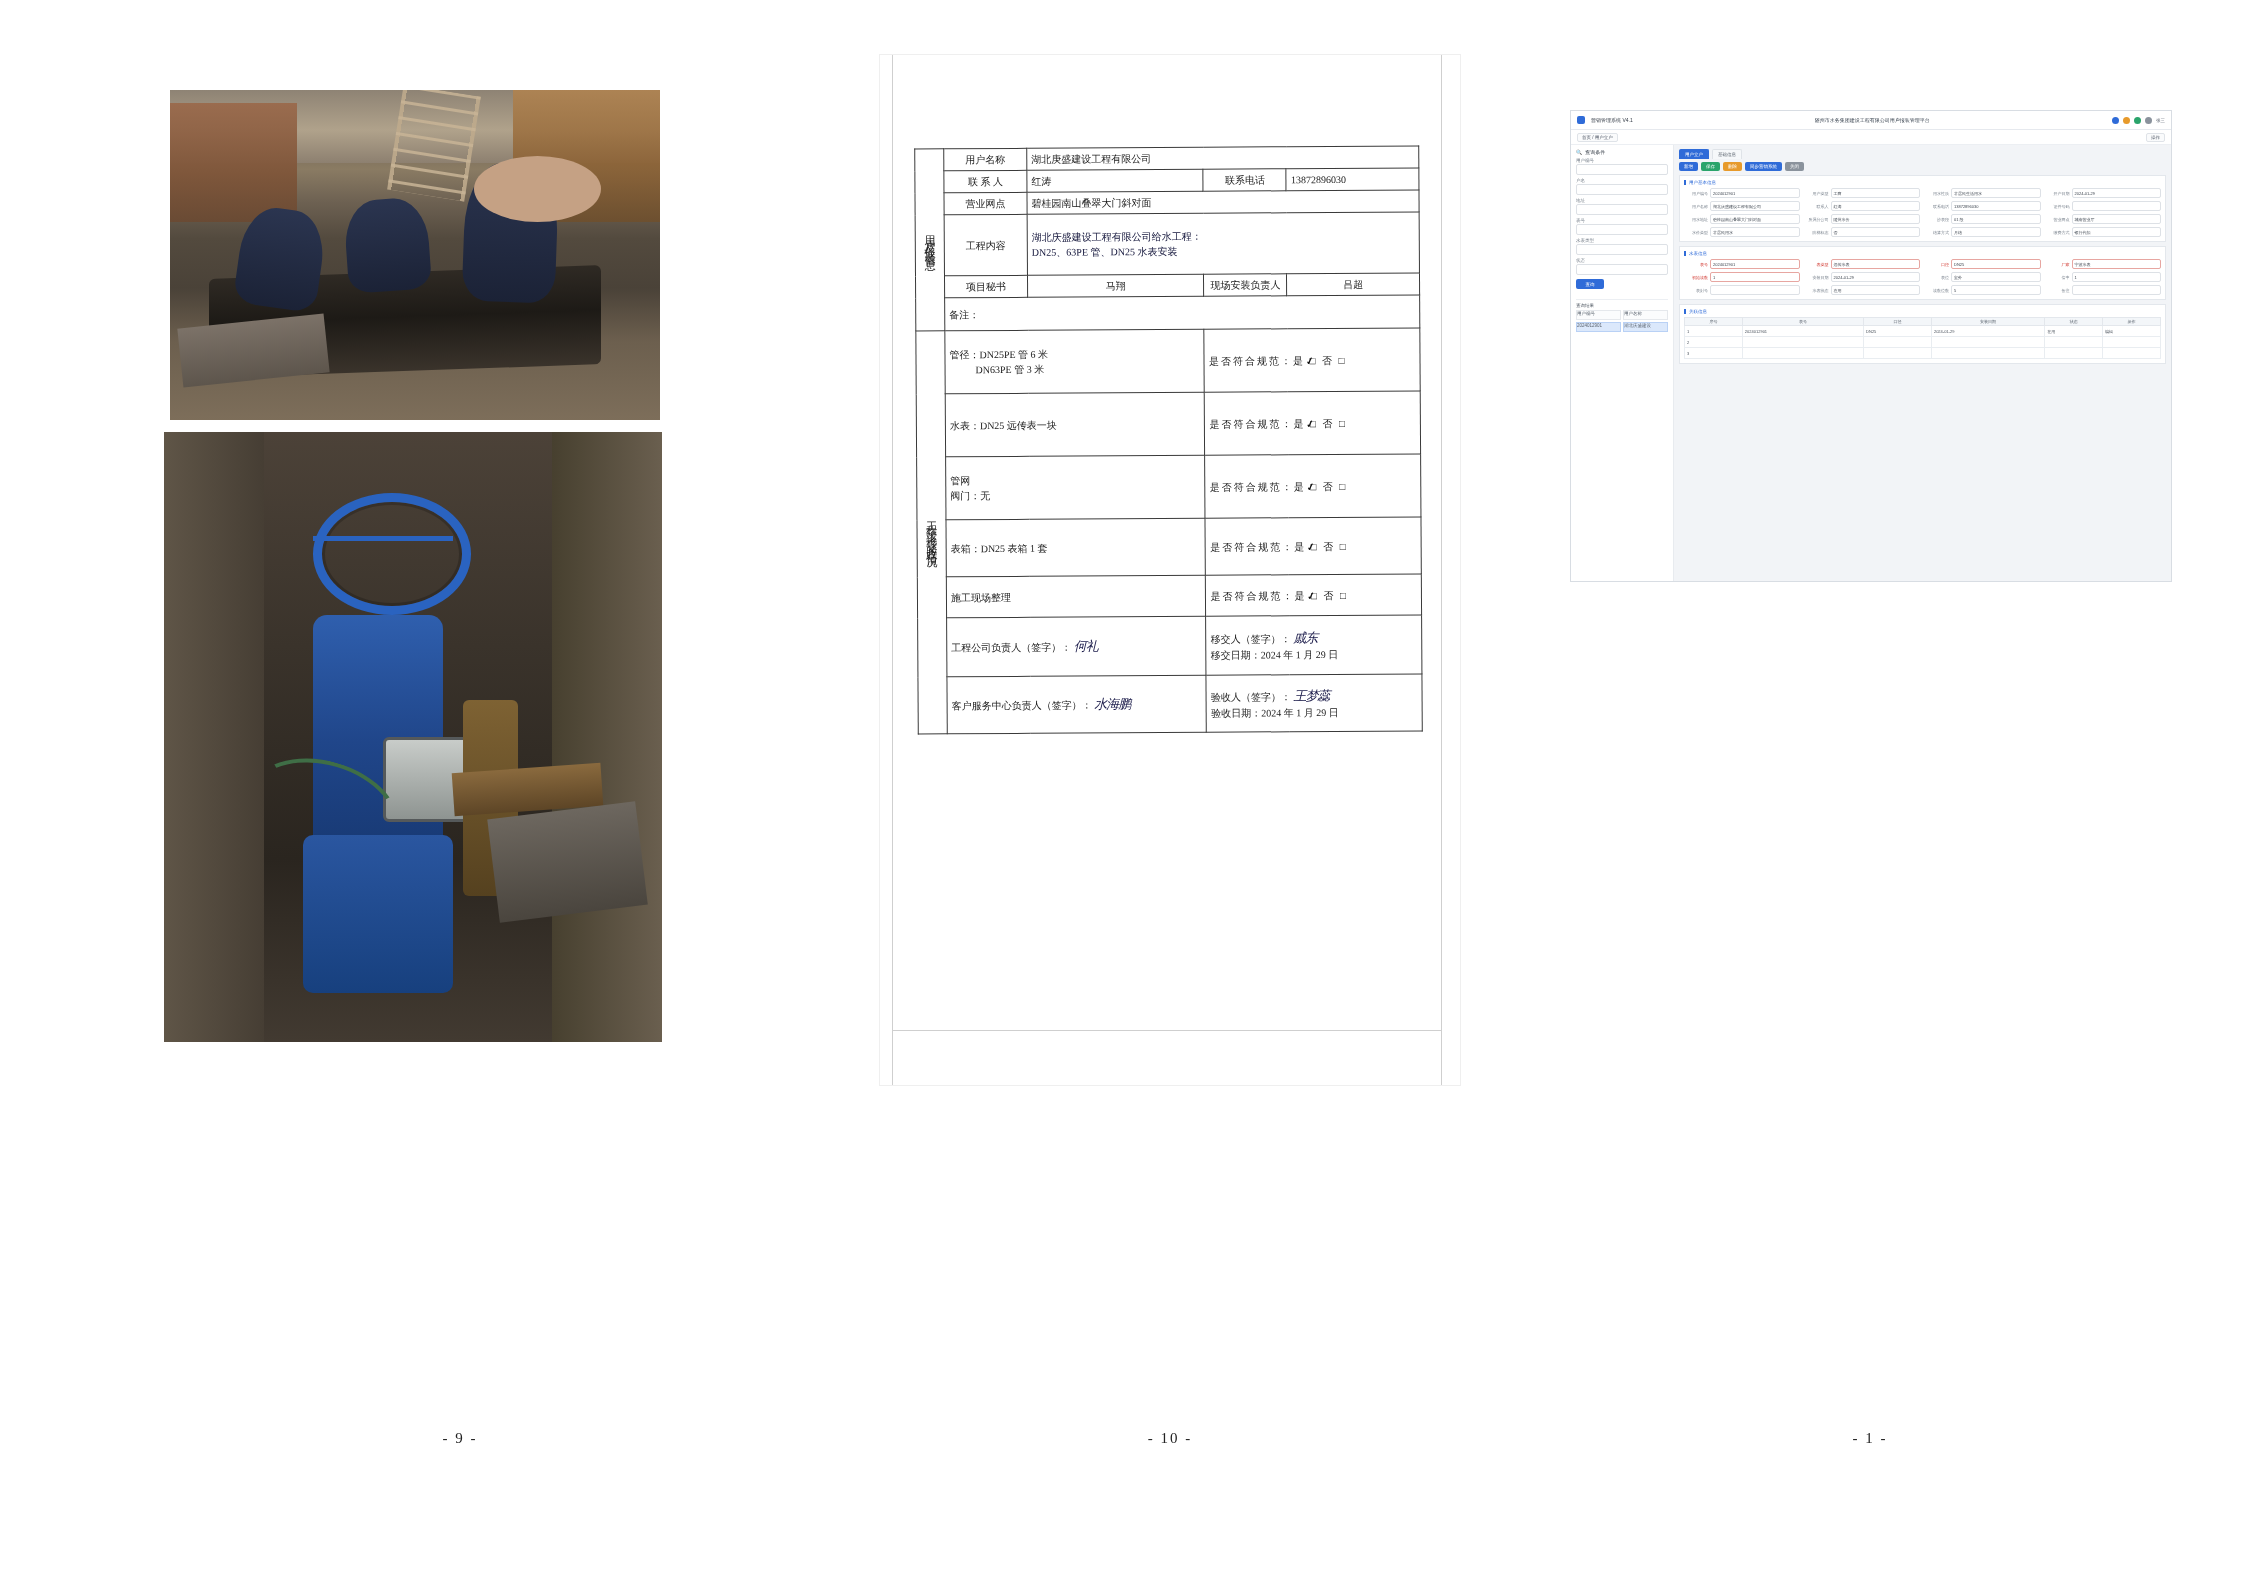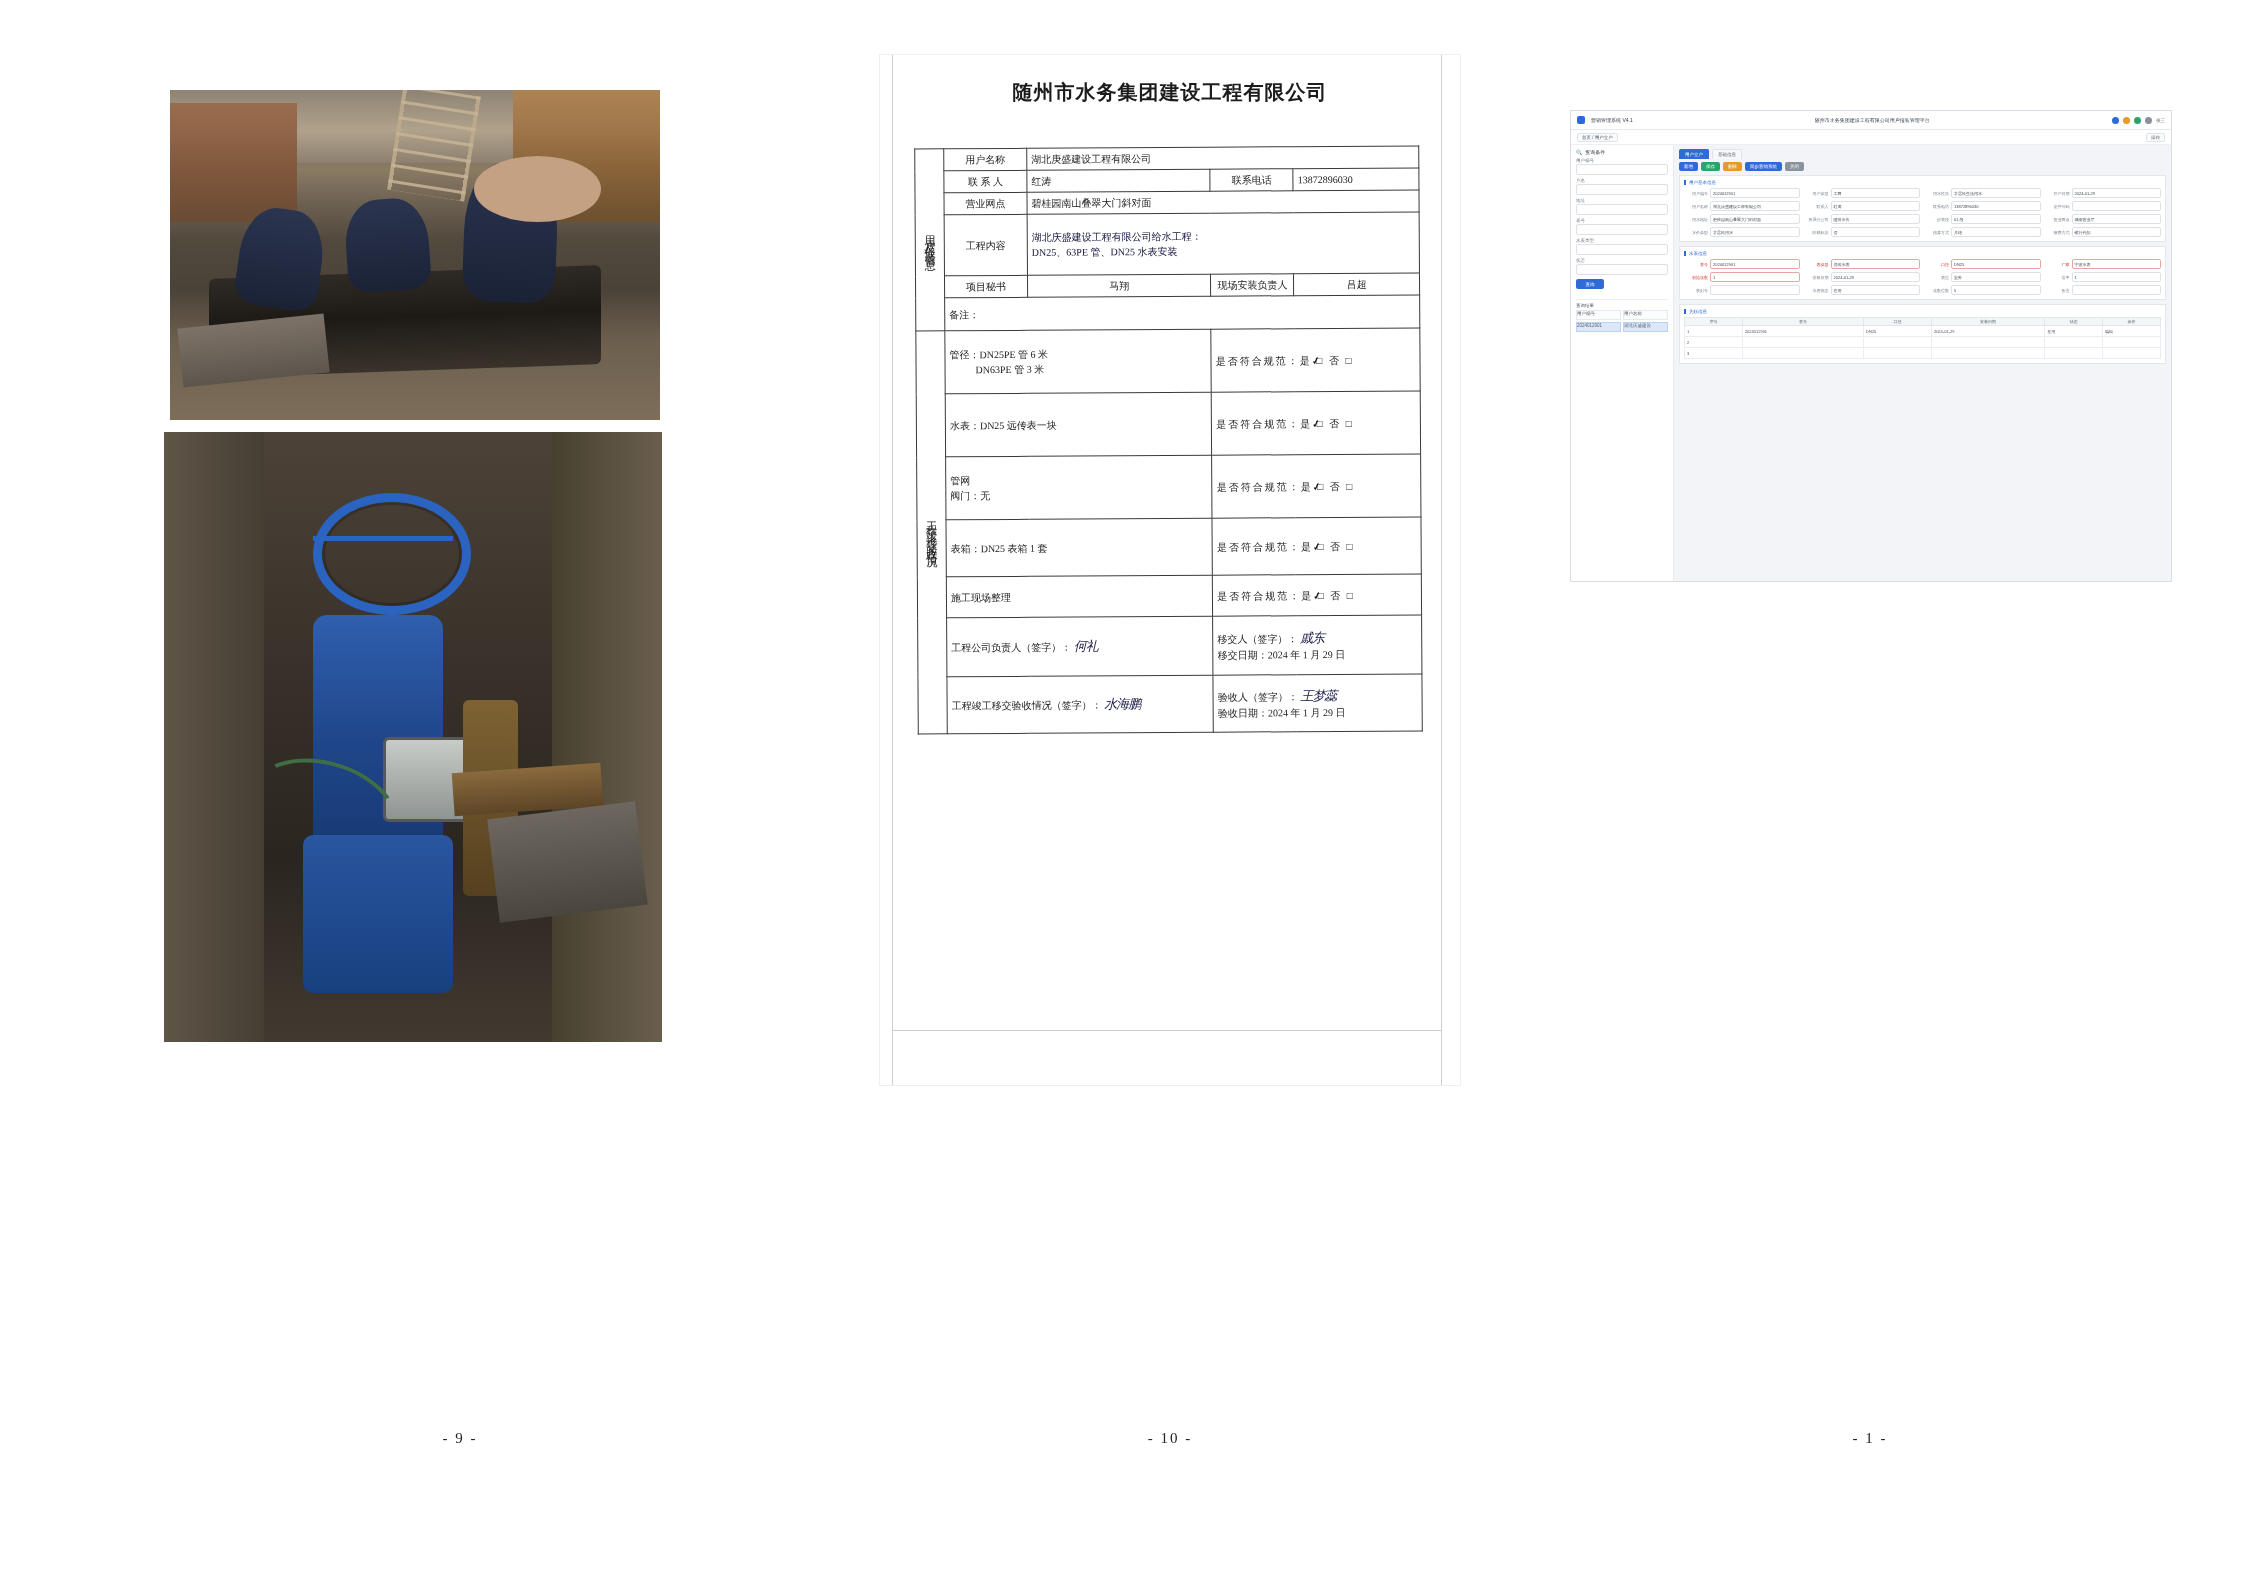--- a/index.html
+++ b/index.html
@@ -445,21 +445,20 @@
 
     <div class="page-number">- 9 -</div>
   </div>
 
   <div class="col col-2">
     <div class="scan">
       <div class="scan-edge-l"></div>
       <div class="scan-edge-r"></div>
       <div class="scan-edge-b"></div>
 
-      <div class="scan-title">随州市水务集团建设工程有限公司</div>
 
       <table class="form">
         <tbody>
             <tr>
           <td class="vert" rowspan="6">用户及报装信息</td>
           <td class="lbl">用户名称</td>
           <td class="val hand" colspan="3">湖北庚盛建设工程有限公司</td>
         </tr>
         <tr>
           <td class="lbl">联 系 人</td>
@@ -545,21 +544,21 @@
           <td class="val" colspan="2">
             <div>
               <span>移交人（签字）：</span>
               <span class="sig">戚东</span>
             </div>
             <div>移交日期：2024 年 1 月 29 日</div>
           </td>
         </tr>
         <tr>
           <td class="val" colspan="2" style="height:50px;">
-            <span>工程竣工移交验收情况（签字）：</span>
+            <span>客户服务中心负责人（签字）：</span>
             <span class="sig">水海鹏</span>
           </td>
           <td class="val" colspan="2">
             <div>
               <span>验收人（签字）：</span>
               <span class="sig">王梦蕊</span>
             </div>
             <div>验收日期：2024 年  1 月 29 日</div>
           </td>
         </tr>

